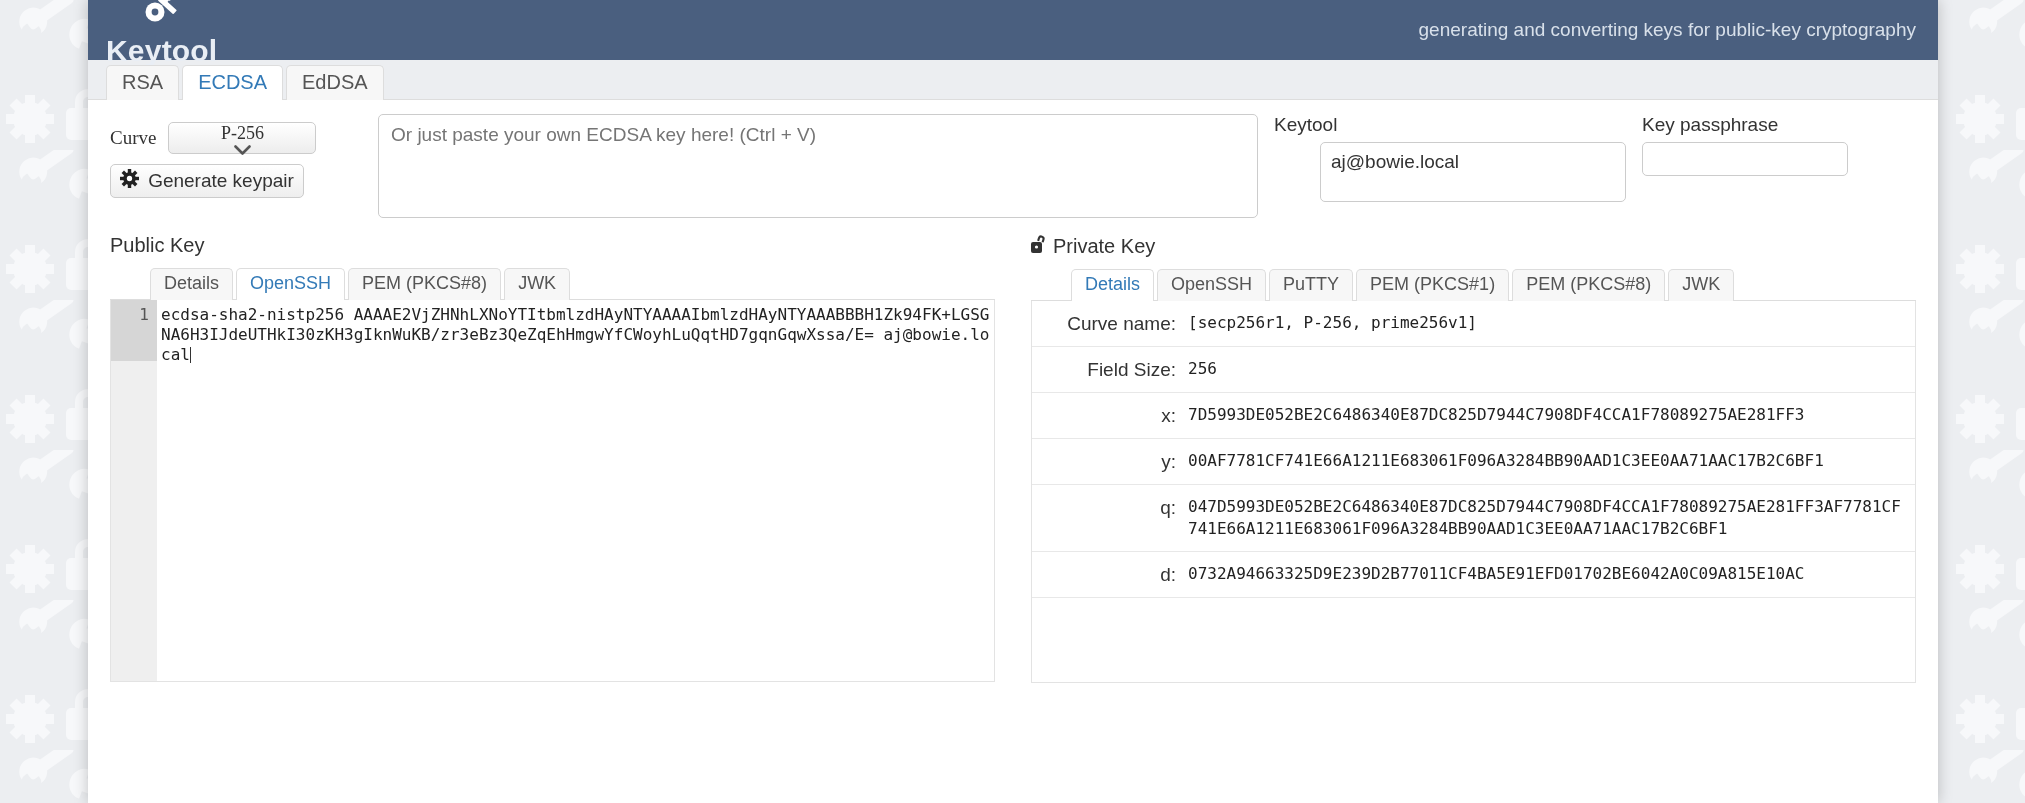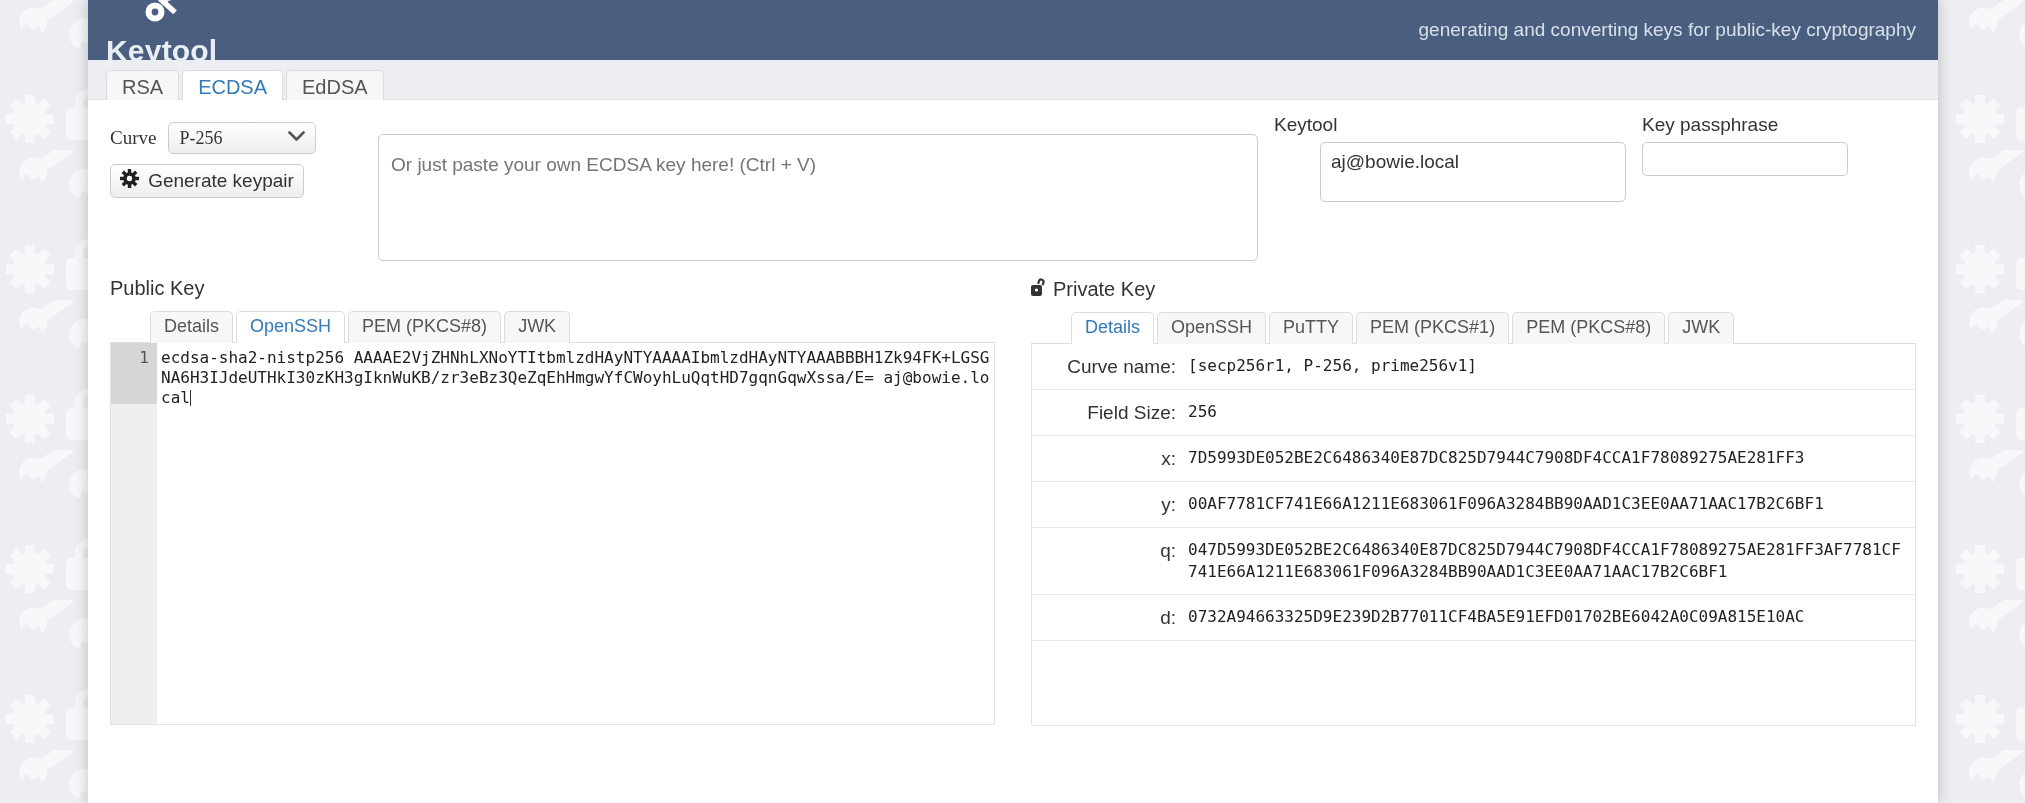--- a/index.html
+++ b/index.html
@@ -55,20 +55,21 @@
     font-size: 19px;
     padding-right: 4px;
   }
   
   #tabs-strip {
     background: #eceef1;
     padding: 9px 0 0 18px;
     height: 40px;
     border-bottom: 1px solid #dddddd;
     display: flex;
+    align-items: flex-end;
     gap: 3px;
   }
   .main-tab {
     font-size: 20px;
     color: #555555;
     background: #f7f7f7;
     border: 1px solid #dddddd;
     border-bottom: none;
     border-radius: 5px 5px 0 0;
     padding: 4px 15px 6px 15px;
@@ -107,45 +108,45 @@
     width: 148px;
     height: 32px;
     border: 1px solid #cccccc;
     border-radius: 5px;
     background: linear-gradient(#ffffff, #ededed);
     display: flex; align-items: center; justify-content: space-between;
     padding: 0 10px;
     font-size: 18px;
     color: #333;
     cursor: pointer;
+    flex-direction: column;
   }
   .chev { color:#555; font-size: 14px; }
   .gen-btn {
     margin-top: 10px;
     width: 194px;
     height: 34px;
     border: 1px solid #cccccc;
     border-radius: 5px;
     background: linear-gradient(#ffffff, #eeeeee);
     display: flex; align-items: center; justify-content: center; gap: 9px;
     font-size: 19px; color: #333;
     cursor: pointer;
   }
   .paste-area {
     width: 880px;
-    height: 127px;
+    height: 104px;
     border: 1px solid #cccccc;
     border-radius: 5px;
-    padding: 19px 12px;
+    padding: 9px 12px;
     font-size: 19px;
     color: #888888;
     background: #ffffff;
     resize: none;
     font-family: "Liberation Sans", sans-serif;
-    margin-top: 20px;
   }
   .field-col { margin-left: 16px; }
   .field-label {
     font-size: 19px; color: #333; margin-bottom: 6px; display:block;
   }
   .comment-area {
     width: 306px; height: 60px;
     border: 1px solid #cccccc; border-radius: 5px;
     padding: 8px 10px; font-size: 19px; color: #333;
     resize: none; font-family: "Liberation Sans", sans-serif; margin-left: 46px;

